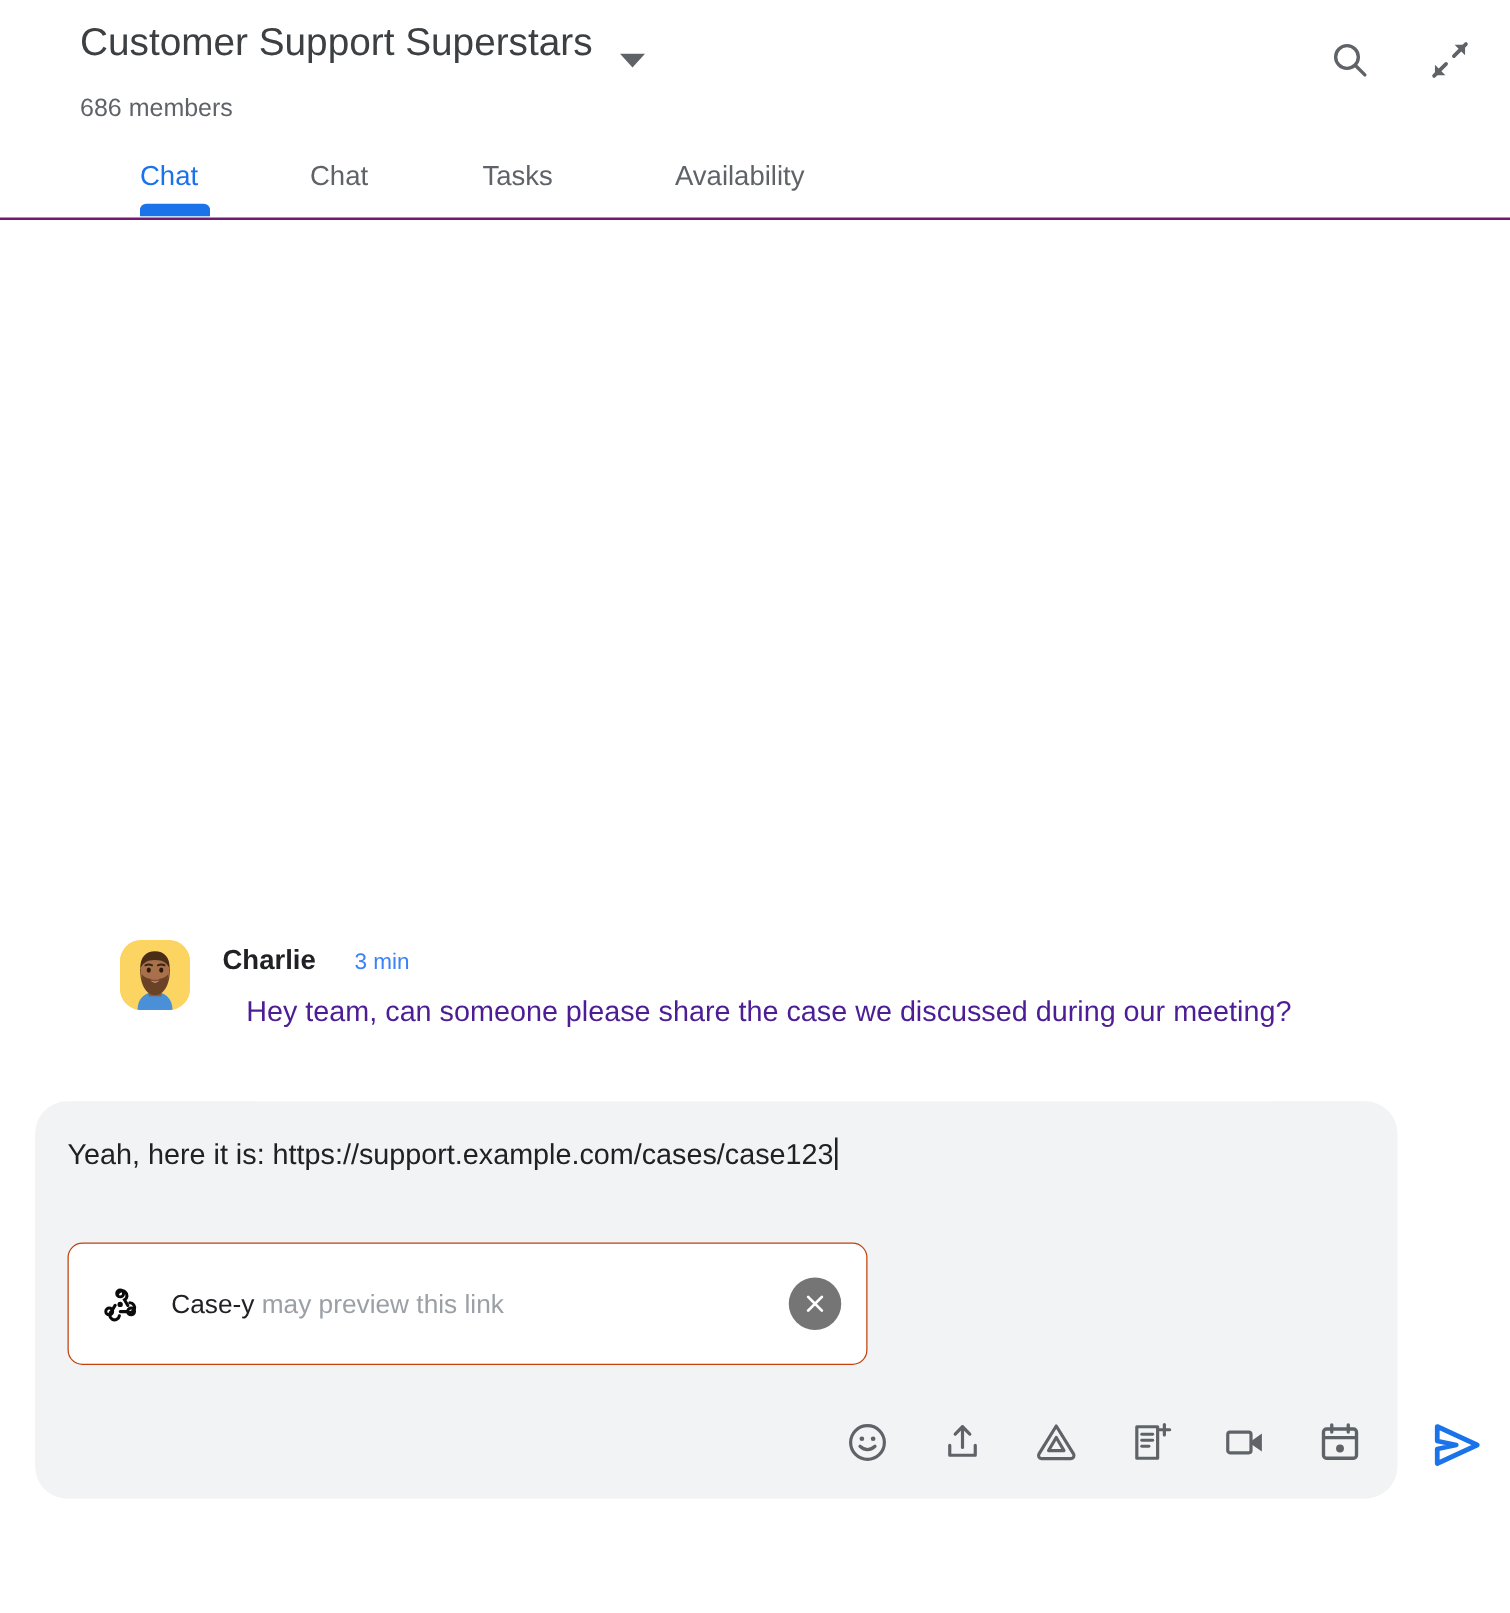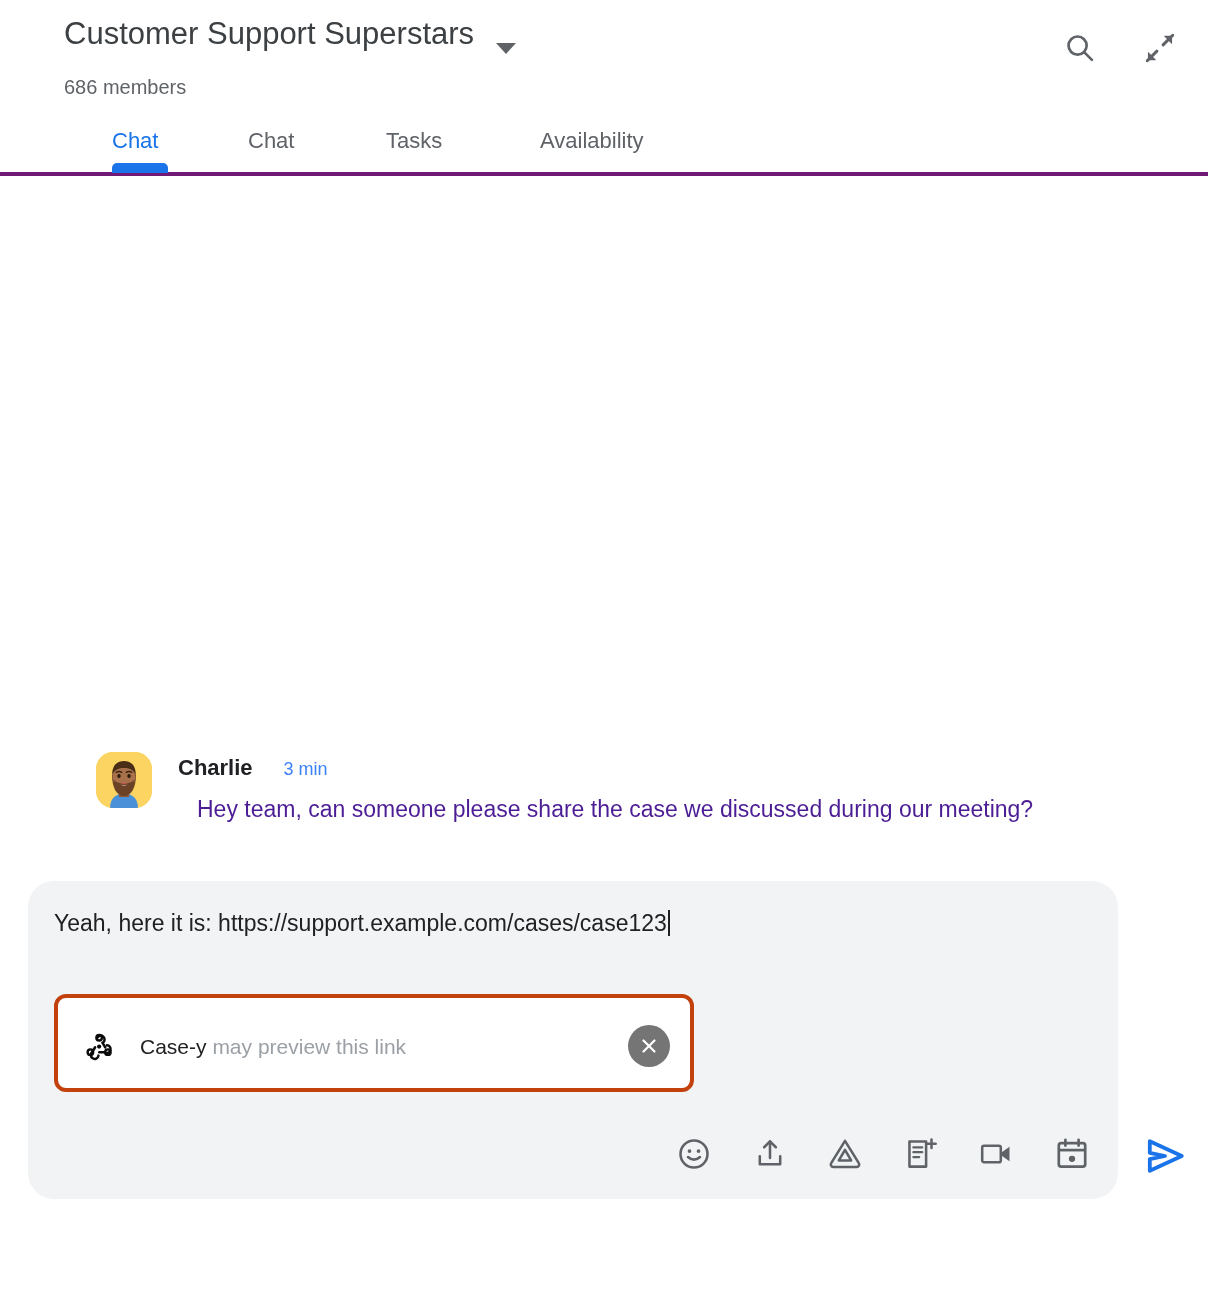--- a/index.html
+++ b/index.html
@@ -69,21 +69,21 @@
     background: transparent;
     border: none;
     padding: 0;
   }
 
   
   .tabs {
     position: absolute;
     left: 0; top: 118px;
     width: 1208px; height: 58px;
-    border-bottom: 4px solid #701a75;
+    border-bottom: 2px solid #701a75;
   }
   .tab {
     position: absolute;
     top: 8px;
     font-size: 22px;
     color: #5f6368;
     line-height: 30px;
     cursor: pointer;
     white-space: nowrap;
     background: none; border: none; padding: 0;
@@ -160,21 +160,21 @@
     width: 2px; height: 26px;
     background: #202124;
     vertical-align: -5px;
     margin-left: 1px;
   }
   .link-chip {
     position: absolute;
     left: 26px; top: 113px;
     width: 640px; height: 98px;
     background: #ffffff;
-    border: 4px solid #c2410c;
+    border: 1px solid #c2410c;
     border-radius: 12px;
   }
   .chip-inner {
     position: absolute;
     left: 26px; top: 0; height: 98px;
     display: flex; align-items: center; gap: 26px;
   }
   .chip-app-icon { width: 30px; height: 30px; display: block; }
   .chip-text {
     font-size: 21px; line-height: 28px;

